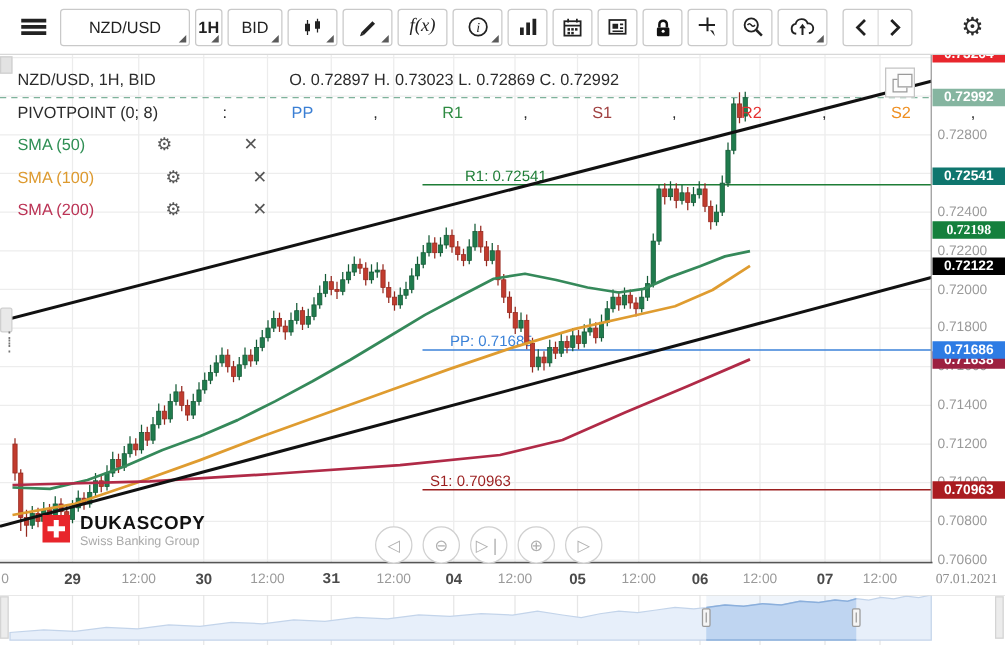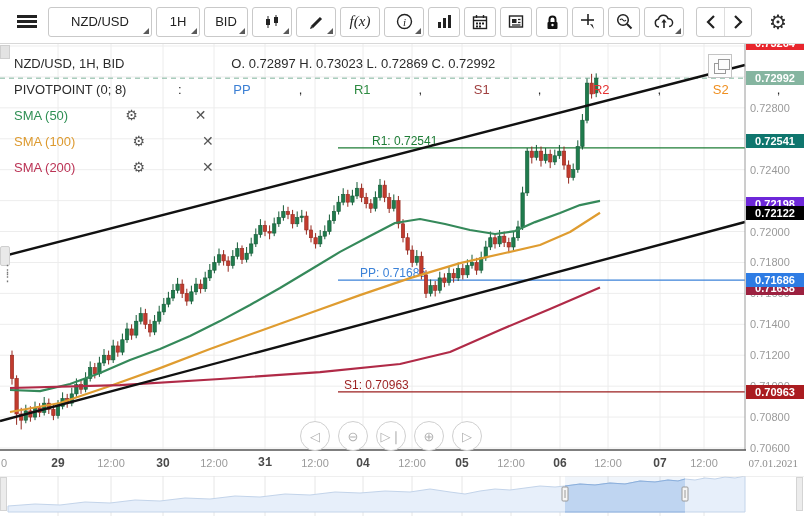--- a/index.html
+++ b/index.html
@@ -76,21 +76,21 @@
       <div>
           <span></span>
           <span></span>
           <span></span>
         </div>
     </div>
     <div class="tbtn" style="width:104px">
       <span>NZD/USD</span>
         <i class="caret"></i>
     </div>
-    <div class="tbtn" style="width:44px;font-weight:normal">
+    <div class="tbtn" style="width:22px;font-weight:bold">
       <span>1H</span>
         <i class="caret"></i>
     </div>
     <div class="tbtn" style="width:44px">
       <span>BID</span>
         <i class="caret"></i>
     </div>
     <div class="tbtn" style="width:40px">
       <svg width="18" height="16">
         <line x1="5" y1="2" x2="5" y2="14" stroke="#222"></line>
@@ -779,21 +779,21 @@
       <div style="top: 318.308px;">0.71400</div>
       <div style="top: 349.231px;">0.71200</div>
       <div style="top: 380.154px;">0.71000</div>
       <div style="top: 411.077px;">0.70800</div>
       <div style="top: 442px;">0.70600</div>
     </div>
   <div id="badges">
       <div class="badge" style="background: rgb(232, 38, 45); top: 36px;">0.73264</div>
       <div class="badge" style="background: rgb(133, 181, 160); top: 71.16px;">0.72992</div>
       <div class="badge" style="background: #0f766e; top: 134px;">0.72541</div>
-      <div class="badge" style="background: #6d28d9; top: 197px;">0.72198</div>
+      <div class="badge" style="background: #15803d; top: 177px; font-family: Liberation Serif, serif;">0.72198</div>
       <div class="badge" style="background: #000000; top: 205.675px;">0.72122</div>
       <div class="badge" style="background: rgb(156, 33, 64); top: 280.509px;">0.71638</div>
       <div class="badge" style="background: rgb(46, 124, 228); top: 273.088px;">0.71686</div>
       <div class="badge" style="background: rgb(170, 28, 32); top: 384.875px;">0.70963</div>
     </div>
 
   <div class="timeaxis" id="timeAxis">
     <div class="date">07.01.2021</div>
   <div class="half" style="left: 4px;">0</div>
       <div class="day" style="left: 58px;">29</div>
@@ -806,20 +806,27 @@
       <div class="half" style="left: 412px;">12:00</div>
       <div class="day" style="left: 462px;">05</div>
       <div class="half" style="left: 511px;">12:00</div>
       <div class="day" style="left: 560px;">06</div>
       <div class="half" style="left: 608px;">12:00</div>
       <div class="day" style="left: 660px;">07</div>
       <div class="half" style="left: 704px;">12:00</div>
     </div>
 
   <div class="powered">
+    <div class="brandrow">
+      <div class="flag"></div>
+      <div class="brandtxt">
+        <div class="nm">DUKASCOPY</div>
+        <div class="sub">Swiss Banking Group</div>
+      </div>
+    </div>
   </div>
 
   <div class="navbtns" id="navBtns">
       <div class="nbtn">◁</div>
       <div class="nbtn">⊖</div>
       <div class="nbtn">▷❘</div>
       <div class="nbtn">⊕</div>
       <div class="nbtn">▷</div>
     </div>
 

